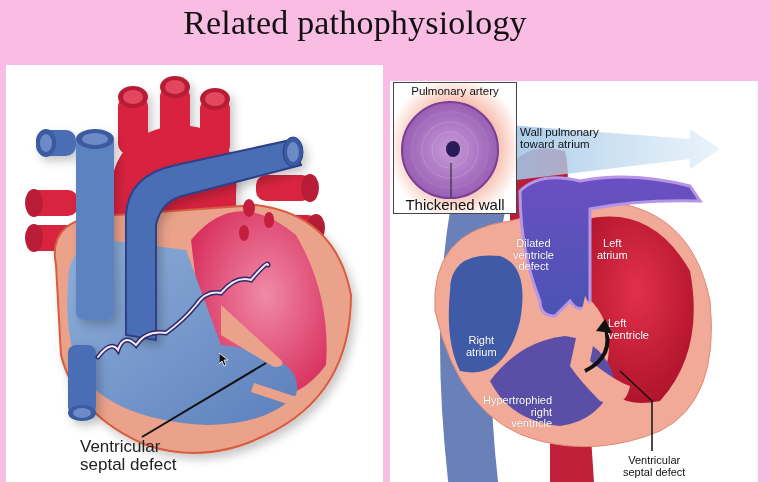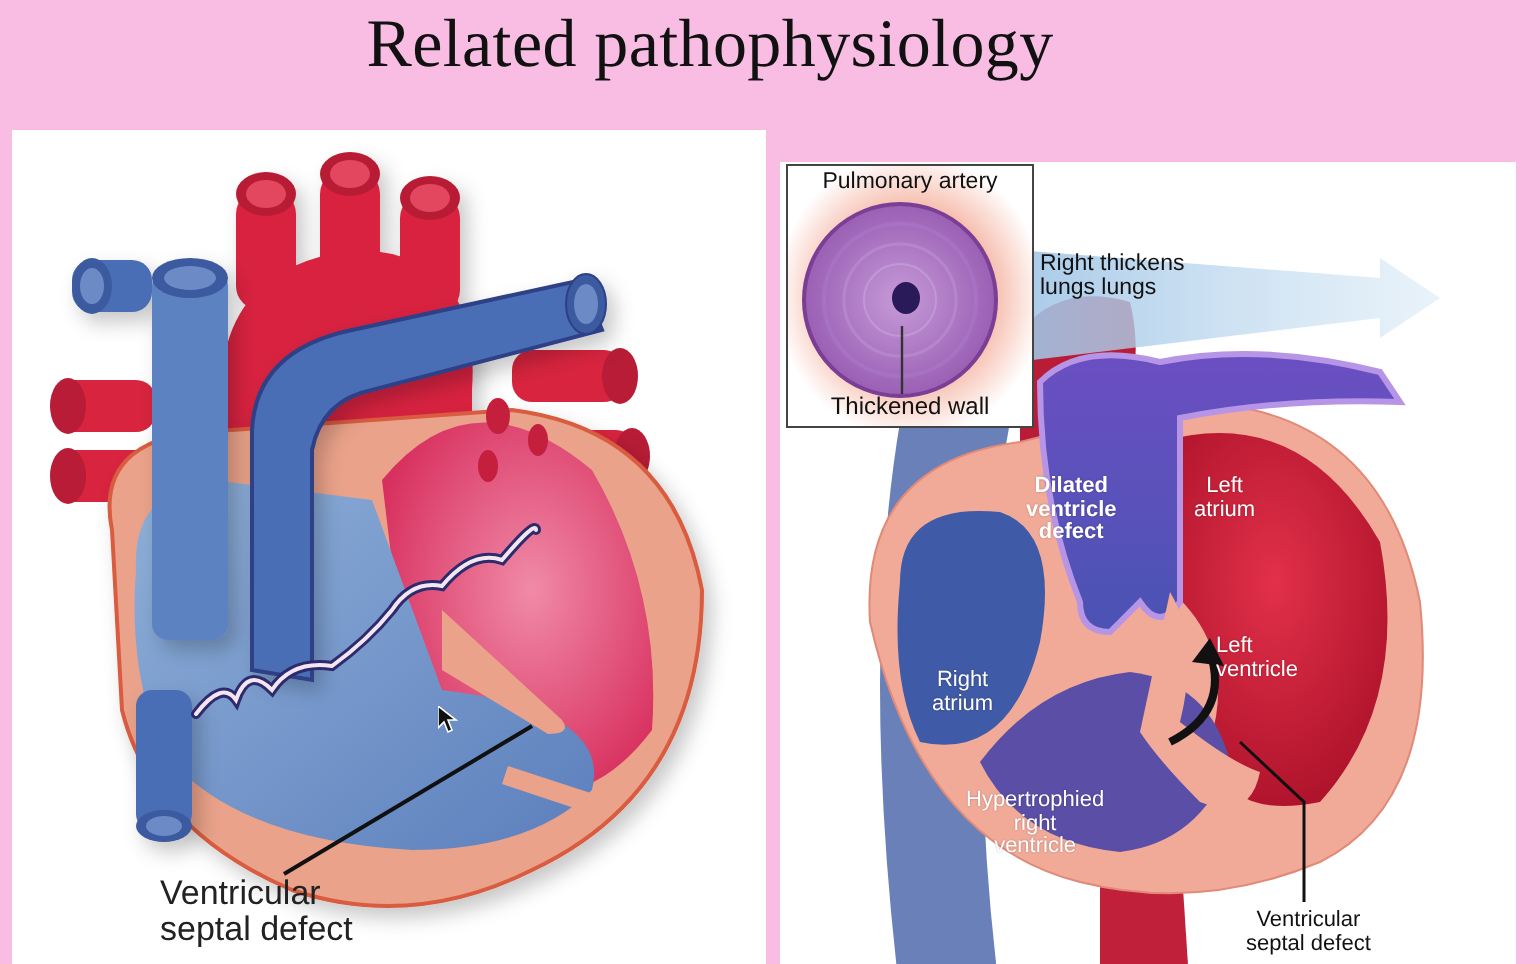--- a/index.html
+++ b/index.html
@@ -156,46 +156,46 @@
     <svg width="122" height="130" viewBox="0 0 122 130">
       <rect width="122" height="130" fill="url(#insetGlow)"></rect>
       <circle cx="56" cy="67" r="48" fill="url(#ring)" stroke="#7b3e95" stroke-width="2"></circle>
       <circle cx="56" cy="67" r="38" fill="none" stroke="#a872c2" stroke-width="2"></circle>
       <circle cx="56" cy="67" r="28" fill="none" stroke="#b686cc" stroke-width="1.5"></circle>
       <circle cx="56" cy="67" r="18" fill="none" stroke="#c198d6" stroke-width="1"></circle>
       <ellipse cx="59" cy="66" rx="7" ry="8" fill="#2a1a5a"></ellipse>
       <line x1="57" y1="80" x2="57" y2="114" stroke="#333" stroke-width="1.2"></line>
     </svg>
     <div class="lbl lbl-dark" style="left:0; top:2px; width:122px; text-align:center; font-size:11.5px;">Pulmonary artery</div>
-    <div class="lbl lbl-dark" style="left:0; top:114px; width:122px; text-align:center; font-size:12px;">Thickened wall</div>
+    <div class="lbl lbl-dark" style="left:0; top:114px; width:122px; text-align:center; font-size:15px;">Thickened wall</div>
   </div>
 
   <div class="lbl lbl-dark" style="left:130px; top:45px; font-size:11.5px;">
-    <div>Right thickens</div>
-    <div>lungs lungs</div>
-  </div>
-
-  <div class="lbl lbl-white" style="left:123px; top:157px;font-weight:bold;">
+    <div>Wall pulmonary</div>
+    <div>toward atrium</div>
+  </div>
+
+  <div class="lbl lbl-white" style="left:123px; top:157px;">
     <div>Dilated</div>
     <div>ventricle</div>
     <div>defect</div>
   </div>
   <div class="lbl lbl-white" style="left:207px; top:157px;">
     <div>Left</div>
     <div>atrium</div>
   </div>
   <div class="lbl lbl-white" style="left:218px; top:237px; text-align:left;">
     <div>Left</div>
     <div>ventricle</div>
   </div>
   <div class="lbl lbl-white" style="left:76px; top:254px;">
     <div>Right</div>
     <div>atrium</div>
   </div>
-  <div class="lbl lbl-white" style="left:93px; top:314px; text-align:center;">
+  <div class="lbl lbl-white" style="left:93px; top:314px; text-align:right;">
     <div>Hypertrophied</div>
     <div>right</div>
     <div>ventricle</div>
   </div>
   <div class="lbl lbl-dark" style="left:233px; top:374px; text-align:center;">
     <div>Ventricular</div>
     <div>septal defect</div>
   </div>
 </div>
 

